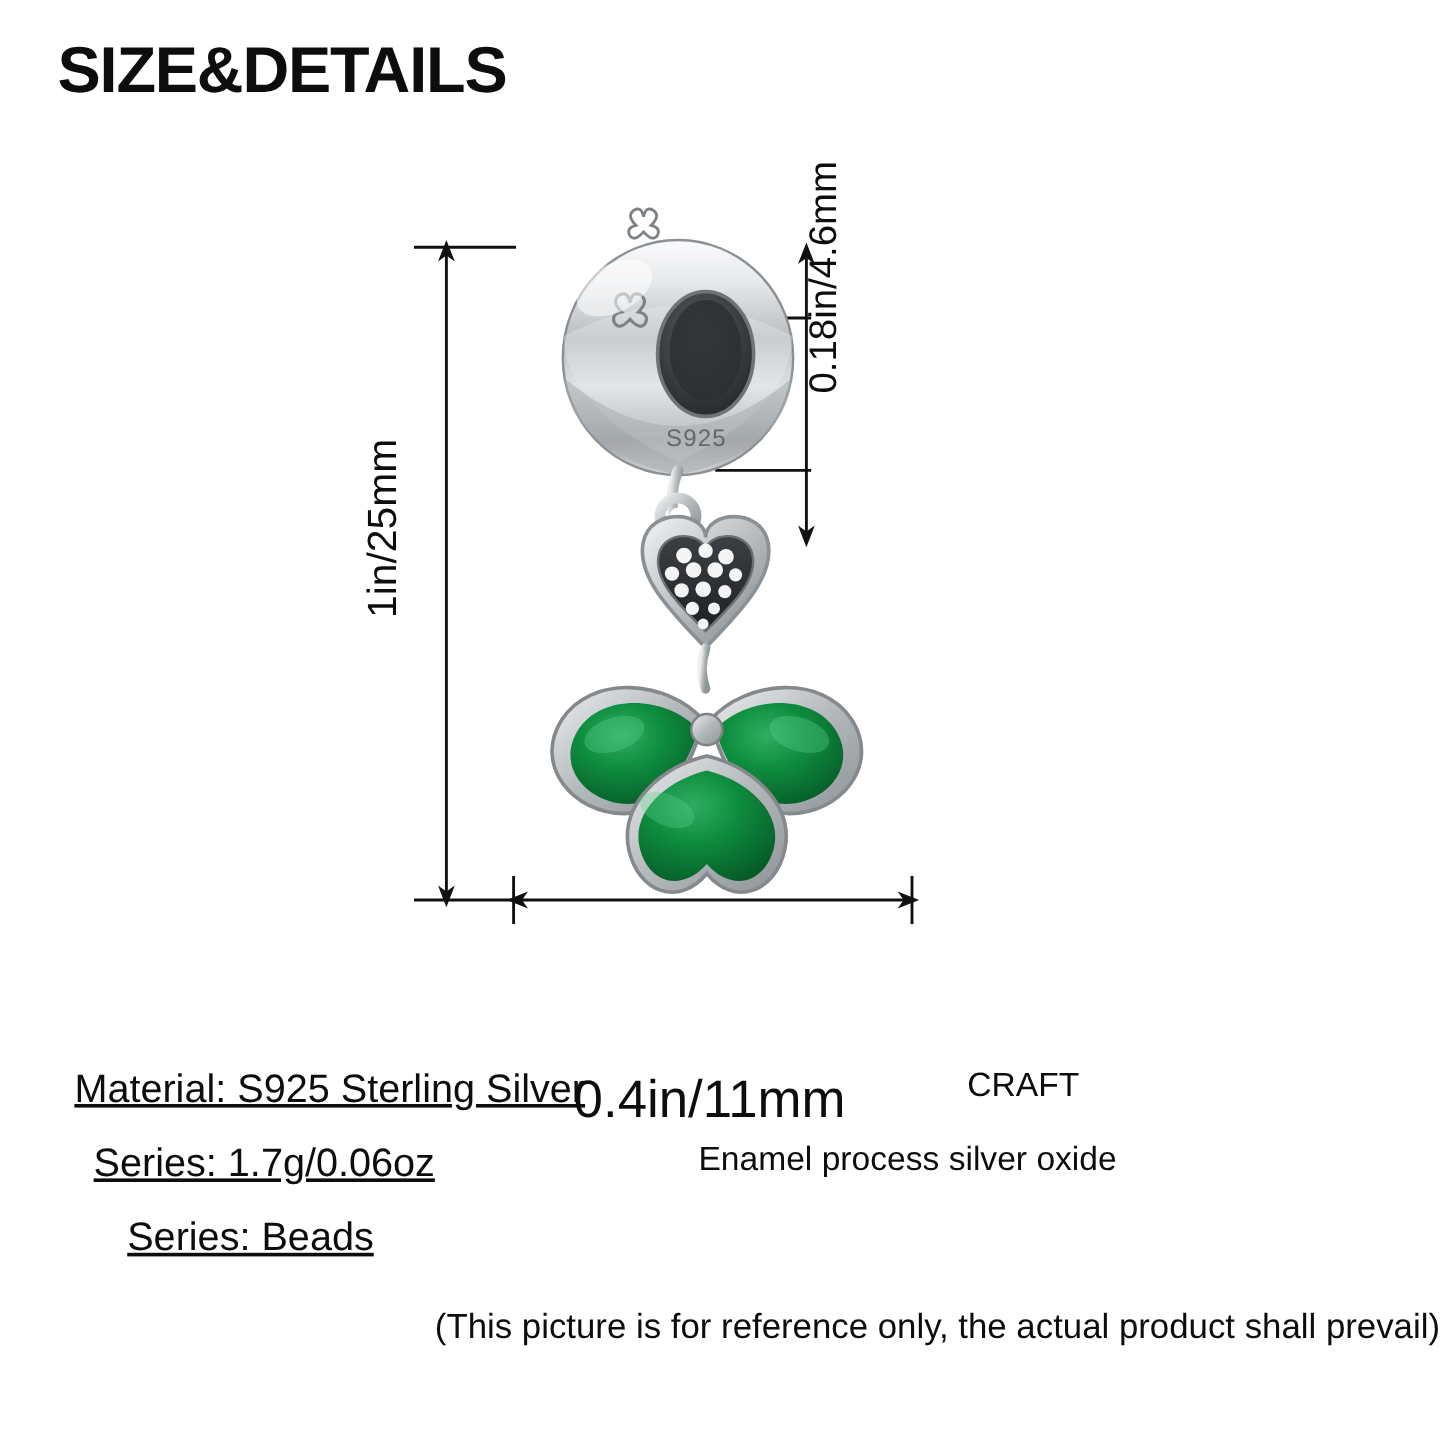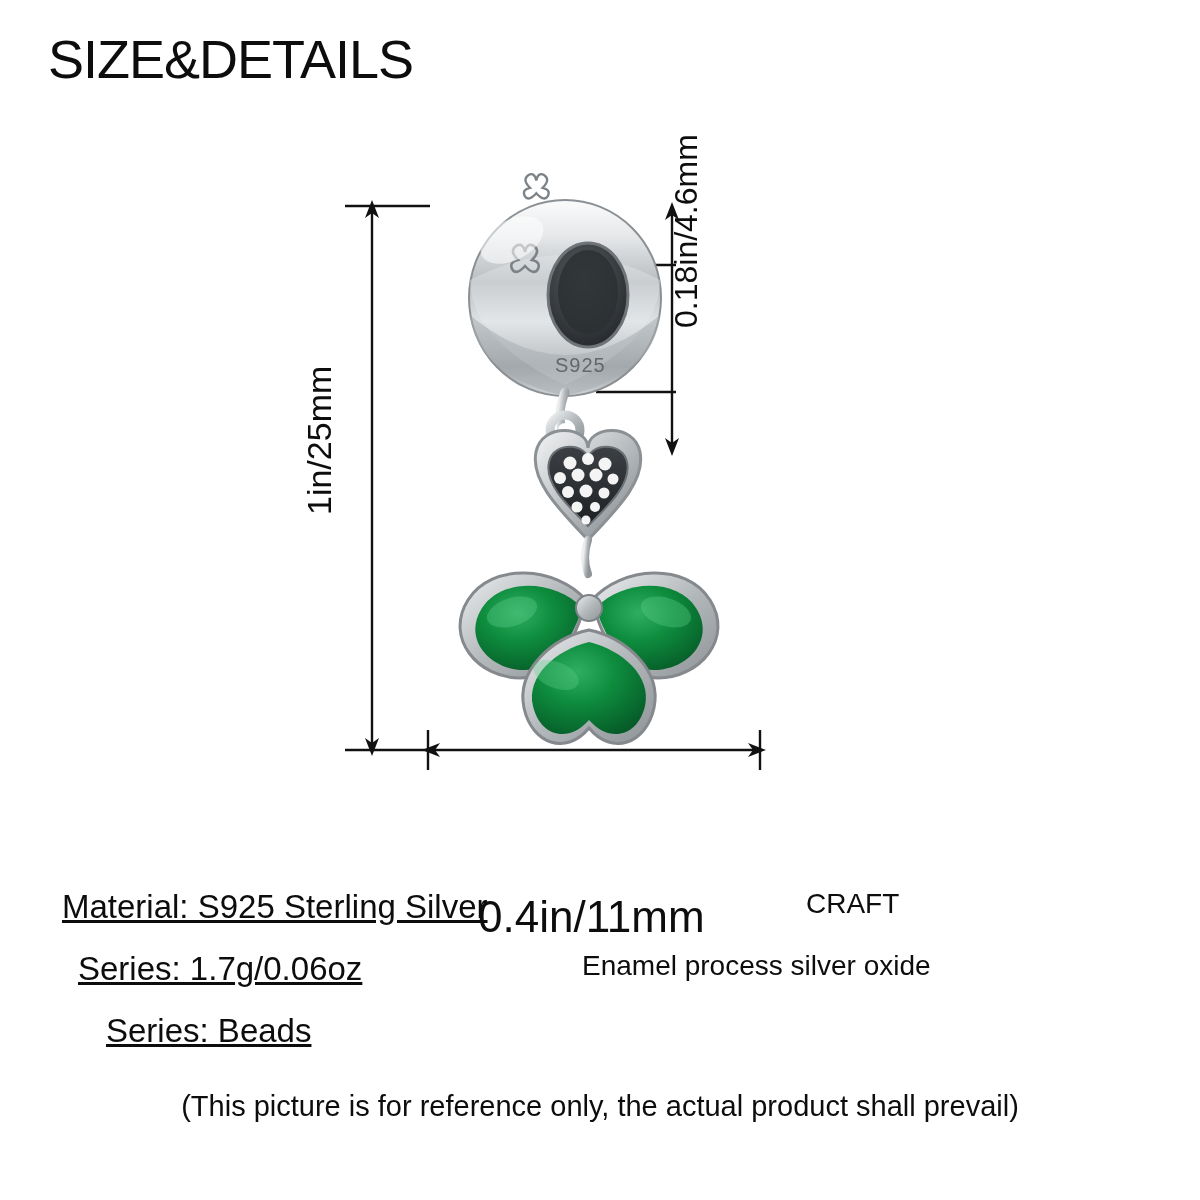--- a/index.html
+++ b/index.html
@@ -15,21 +15,21 @@
     color: #111111;
     overflow: hidden;
   }
 
   
   #title {
     position: absolute;
     left: 48px;
     top: 28px;
     font-size: 54px;
-    font-weight: 400;
+    font-weight: 700;
     letter-spacing: -1px;
     color: #0d0d0d;
     white-space: nowrap;
   }
 
   
   #diagram {
     position: absolute;
     left: 0;
     top: 130px;
@@ -91,21 +91,21 @@
   #spec-weight  { top: 70px; left: 78px; }
   #spec-series  { top: 132px; left: 106px; text-align: right; }
   #craft-title  { top: 8px;  left: 806px; }
   #craft-value  { top: 70px; left: 582px; }
 
   #disclaimer {
     position: absolute;
     left: 0;
     top: 1090px;
     width: 1200px;
-    text-align: center;
+    text-align: right;
     font-size: 29px;
     color: #0d0d0d;
   }
 </style>
 </head>
 <body>
 
 <div id="title">SIZE&amp;DETAILS</div>
 
 <div id="diagram">

